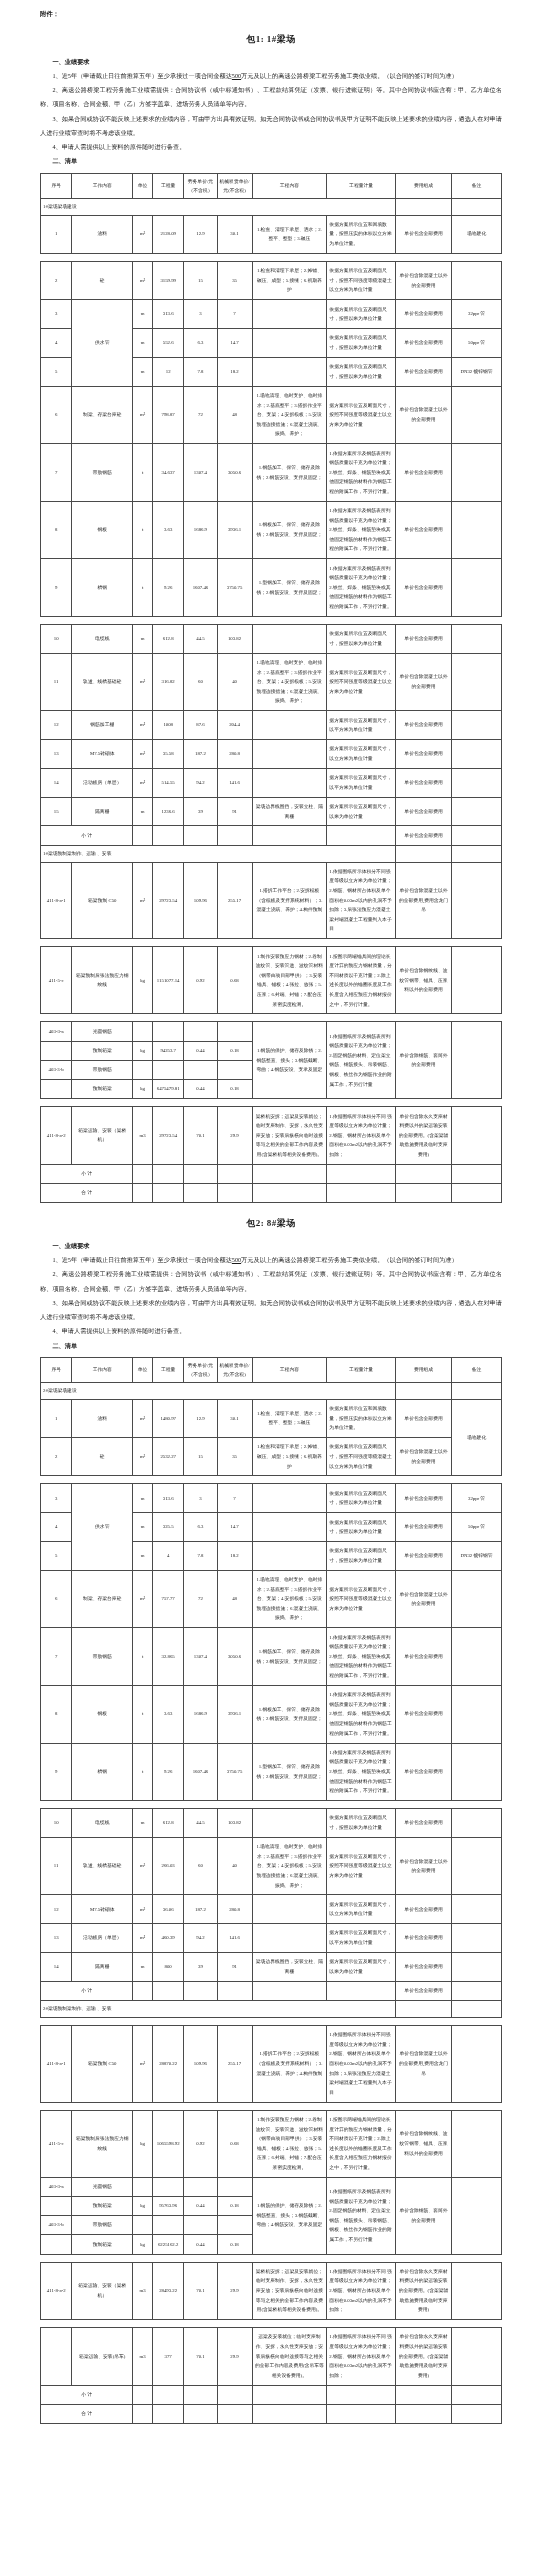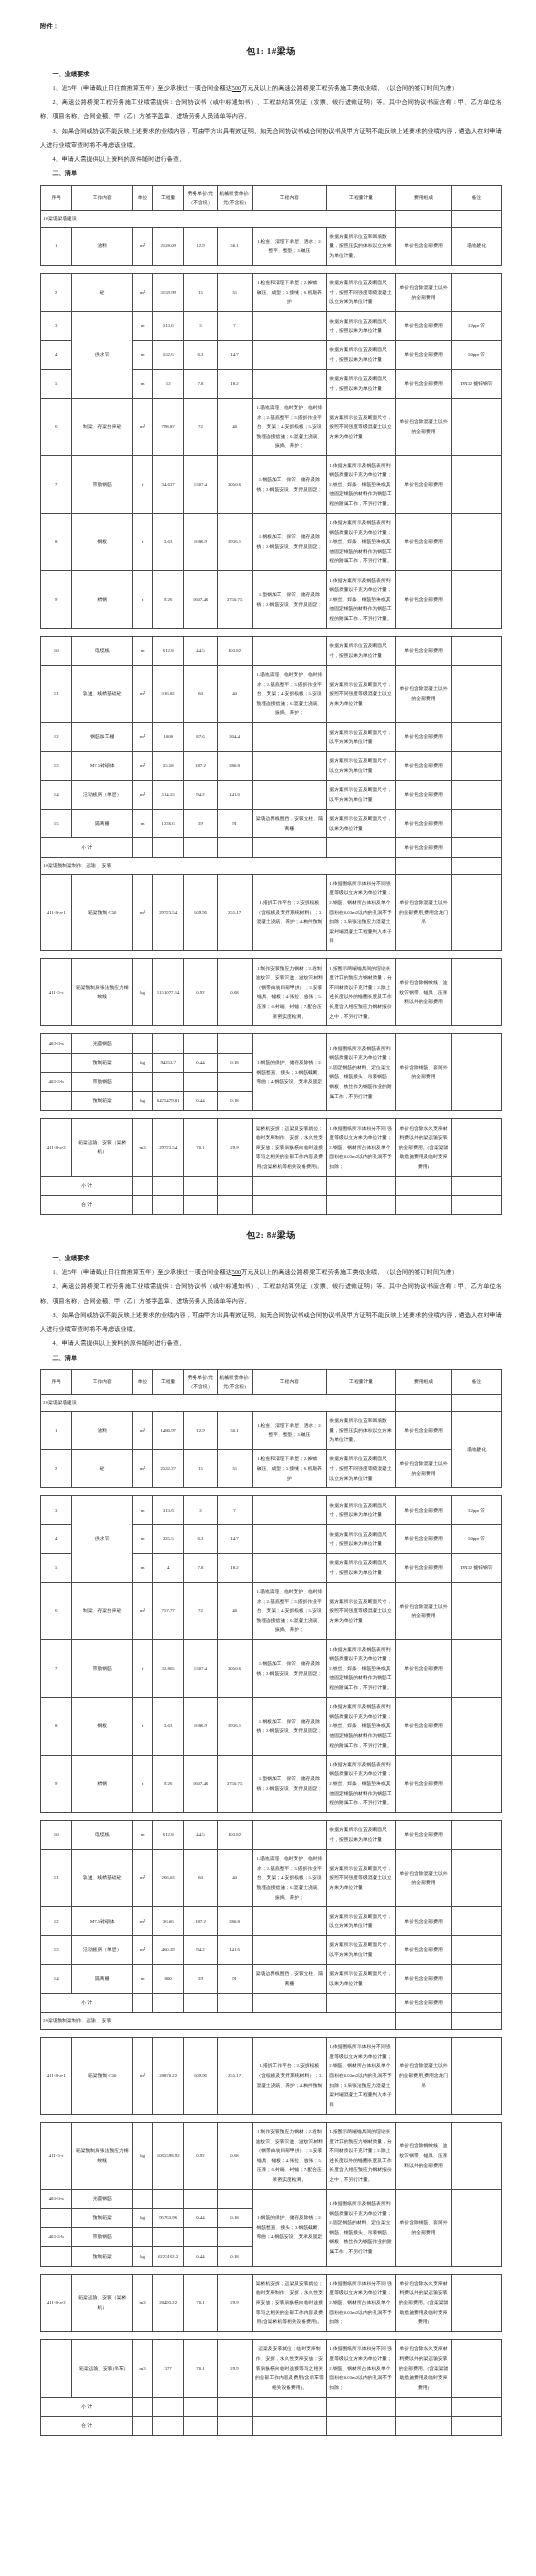--- a/index.html
+++ b/index.html
@@ -2,21 +2,21 @@
 <html style="font-size:8.6px"><head>
 <meta charset="utf-8">
 <style>
   html,body{margin:0;padding:0;background:#ffffff;}
   body{
     width:537px;
     font-family:"Liberation Serif","DejaVu Serif",serif;
     color:#1b1b1b;
     -webkit-font-smoothing:antialiased;
   }
-  .page{padding:22px 35px 75px 40px;}
+  .page{padding:10px 35px 75px 40px;}
   .attach{font-size:6.4px;font-weight:bold;margin:0 0 3.2px 0;}
   .pkg-title{
     text-align:center;font-size:9px;font-weight:bold;
     margin:14px 0 8.6px 0;letter-spacing:0.5px;
   }
   .para{
     font-size:6.2px;line-height:2.3;margin:0;
     text-indent:2em;text-align:justify;
   }
   .para.bold{font-weight:bold;}

